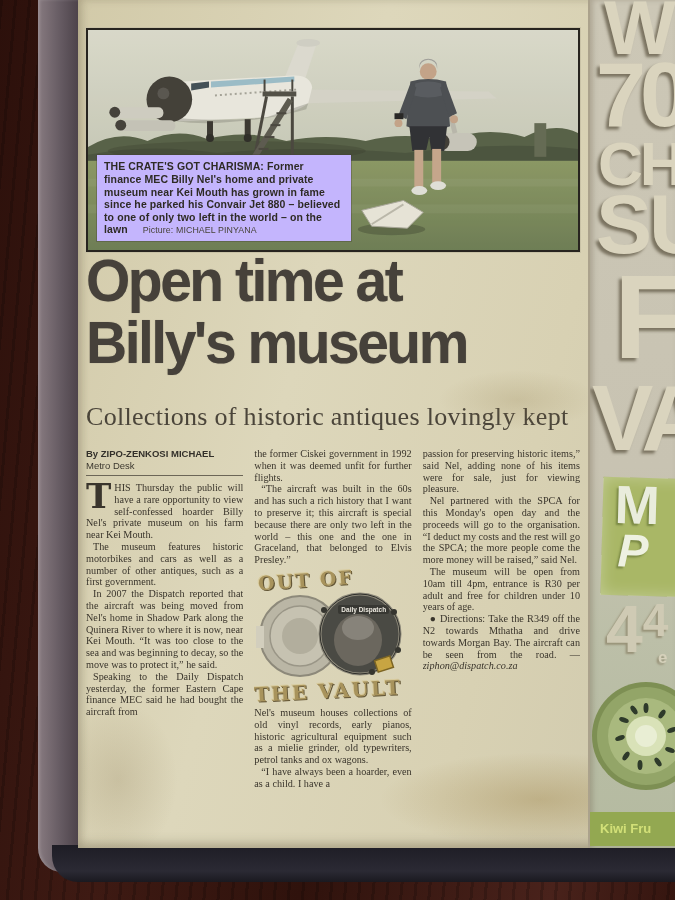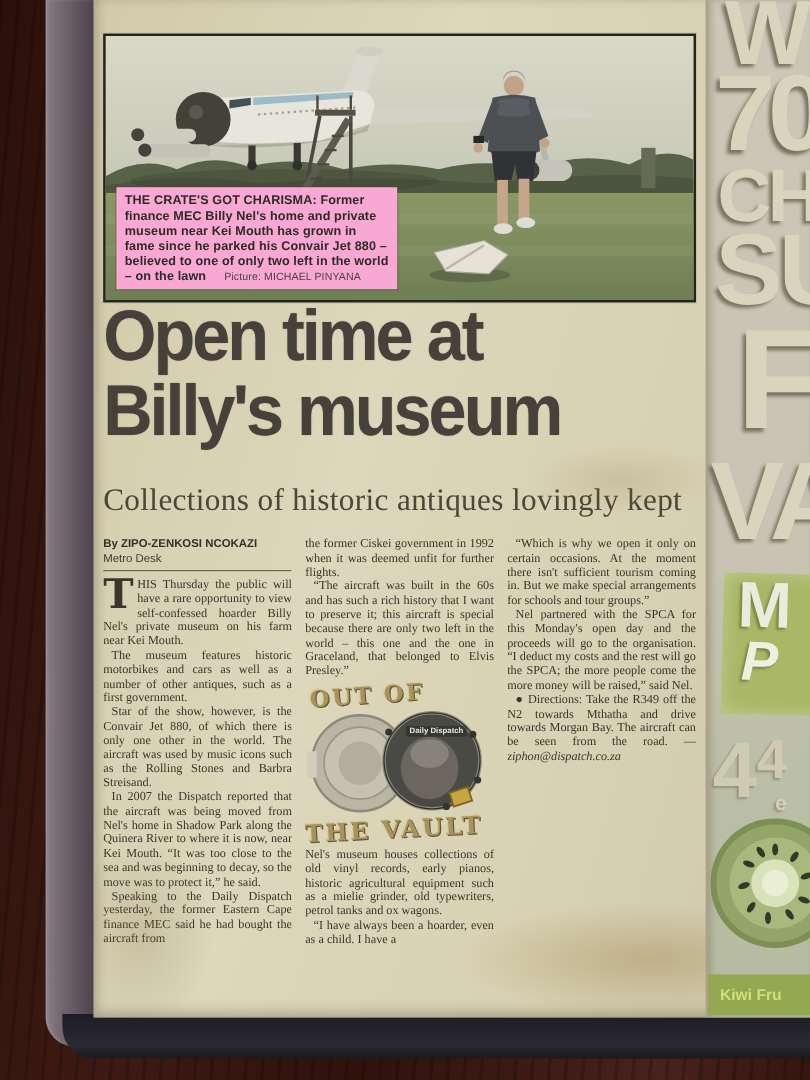--- a/index.html
+++ b/index.html
@@ -42,22 +42,22 @@
   .article { position:absolute; left:0; top:0; width:510px; height:848px; }
 
   
   .photo {
     position:absolute; left:8px; top:28px; width:494px; height:224px;
     border:2px solid #27241f; background:#9aa486; overflow:hidden;
     box-shadow: 0 0 0 1px #c9c2a6;
   }
   .photo svg { display:block; width:100%; height:100%; }
   .caption {
-    position:absolute; left:9px; bottom:9px; width:234px;
-    background:#f9a8d4; padding:5px 7px 4px;
+    position:absolute; left:9px; bottom:9px; width:254px;
+    background:#c4b5fd; padding:5px 7px 4px;
     box-shadow: 0 0 0 1px rgba(70,64,52,0.35);
     font: 700 10.5px/12.6px "Liberation Sans", sans-serif;
     color:#2e2b25; letter-spacing:0.1px;
   }
   .caption .credit { font-weight:400; font-size:8.8px; color:#474338; margin-left:12px; white-space:nowrap; }
 
   
   .headline {
     position:absolute; left:8px; top:250px;
     font: 800 57px/59px "Liberation Sans", sans-serif;
@@ -128,21 +128,21 @@
   .bl5 { font-size:118px; top:258px; left:24px; }
   .bl6 { font-size:92px; top:372px; left:2px; letter-spacing:-5px; }
 
   .ad-box {
     position:absolute; top:478px; left:12px; width:92px; height:118px;
     background:#a9b766; transform:rotate(1.5deg);
     box-shadow: inset 0 0 16px rgba(255,255,255,0.3);
   }
   .ad-m { position:absolute; top:0px; left:12px; font:800 54px/54px "Liberation Sans",sans-serif; color:#e9ecdc; text-shadow:-2px 2px 2px rgba(110,125,60,0.8); }
   .ad-p { position:absolute; top:50px; left:16px; font:italic 800 46px/46px "Liberation Sans",sans-serif; color:#eef1e1; text-shadow:-2px 2px 2px rgba(110,125,60,0.8); }
-  .price { position:absolute; top:596px; left:4px; color:#cfcab4; text-shadow:-2px 2px 2px #989278; font-weight:800; font-family:"Liberation Sans",sans-serif;margin-top:12px; }
+  .price { position:absolute; top:596px; left:16px; color:#cfcab4; text-shadow:-2px 2px 2px #989278; font-weight:800; font-family:"Liberation Sans",sans-serif; }
   .price .p-big { font-size:66px; line-height:66px; }
   .price .p-sup { font-size:46px; line-height:46px; position:relative; top:-16px; }
   .price .p-each { display:block; font-size:17px; margin:-14px 0 0 52px; color:#d6d1bb; }
   .kiwi { position:absolute; top:660px; left:2px; width:104px; height:152px; }
   .kiwi-bar {
     position:absolute; top:812px; left:0; width:87px; height:34px;
     background:#93a851;
   }
   .kiwi-bar span { display:block; padding:9px 0 0 10px; font:700 13px "Liberation Sans",sans-serif; color:#d2e078; }
 </style>
@@ -251,27 +251,26 @@
       <div>Open time at</div>
       <div>Billy's museum</div>
     </h1>
 
     <div class="subhead">Collections of historic antiques lovingly kept</div>
 
     <div class="columns">
 
       <div class="col">
         <div class="byline">
-          <div>By ZIPO-ZENKOSI NCOKAZI</div>
+          <div>By ZIPO-ZENKOSI MICHAEL</div>
           <div class="desk">Metro Desk</div>
         </div>
         <hr class="byline-rule">
         <p class="noindent"><span class="dropcap">T</span><span>HIS Thursday the public will have a rare opportunity to view self-confessed hoarder Billy Nel's private museum on his farm near Kei Mouth.</span></p>
         <p>The museum features historic motorbikes and cars as well as a number of other antiques, such as a first government.</p>
-        <p>Star of the show, however, is the Convair Jet 880, of which there is only one other in the world. The aircraft was used by music icons such as the Rolling Stones and Barbra Streisand.</p>
         <p>In 2007 the Dispatch reported that the aircraft was being moved from Nel's home in Shadow Park along the Quinera River to where it is now, near Kei Mouth. “It was too close to the sea and was beginning to decay, so the move was to protect it,” he said.</p>
         <p>Speaking to the Daily Dispatch yesterday, the former Eastern Cape finance MEC said he had bought the aircraft from</p>
       </div>
 
       <div class="col">
         <p class="noindent">the former Ciskei government in 1992 when it was deemed unfit for further flights.</p>
         <p>“The aircraft was built in the 60s and has such a rich history that I want to preserve it; this aircraft is special because there are only two left in the world – this one and the one in Graceland, that belonged to Elvis Presley.”</p>
 
         <div class="vault">
           <span class="vault-word top">OUT OF</span>
@@ -292,22 +291,23 @@
           </svg>
           <span class="vault-badge">Daily Dispatch</span>
           <span class="vault-word bottom">THE VAULT</span>
         </div>
 
         <p class="noindent">Nel's museum houses collections of old vinyl records, early pianos, historic agricultural equipment such as a mielie grinder, old typewriters, petrol tanks and ox wagons.</p>
         <p>“I have always been a hoarder, even as a child. I have a</p>
       </div>
 
       <div class="col">
-        <p>“Which is why we open it only on certain occasions. At the moment there isn't sufficient tourism coming in. But we make special arrangements for schools and tour groups.”</p>
+        <p class="noindent">passion for preserving historic items,” said Nel, adding none of his items were for sale, just for viewing pleasure.</p>
         <p>Nel partnered with the SPCA for this Monday's open day and the proceeds will go to the organisation. “I deduct my costs and the rest will go the SPCA; the more people come the more money will be raised,” said Nel.</p>
+        <p>The museum will be open from 10am till 4pm, entrance is R30 per adult and free for children under 10 years of age.</p>
         <p><span>● Directions: Take the R349 off the N2 towards Mthatha and drive towards Morgan Bay. The aircraft can be seen from the road. — </span><span class="email">ziphon@dispatch.co.za</span></p>
       </div>
 
     </div>
 
     <div class="stain s1"></div>
     <div class="stain s2"></div>
     <div class="stain s3"></div>
   </div>
 

